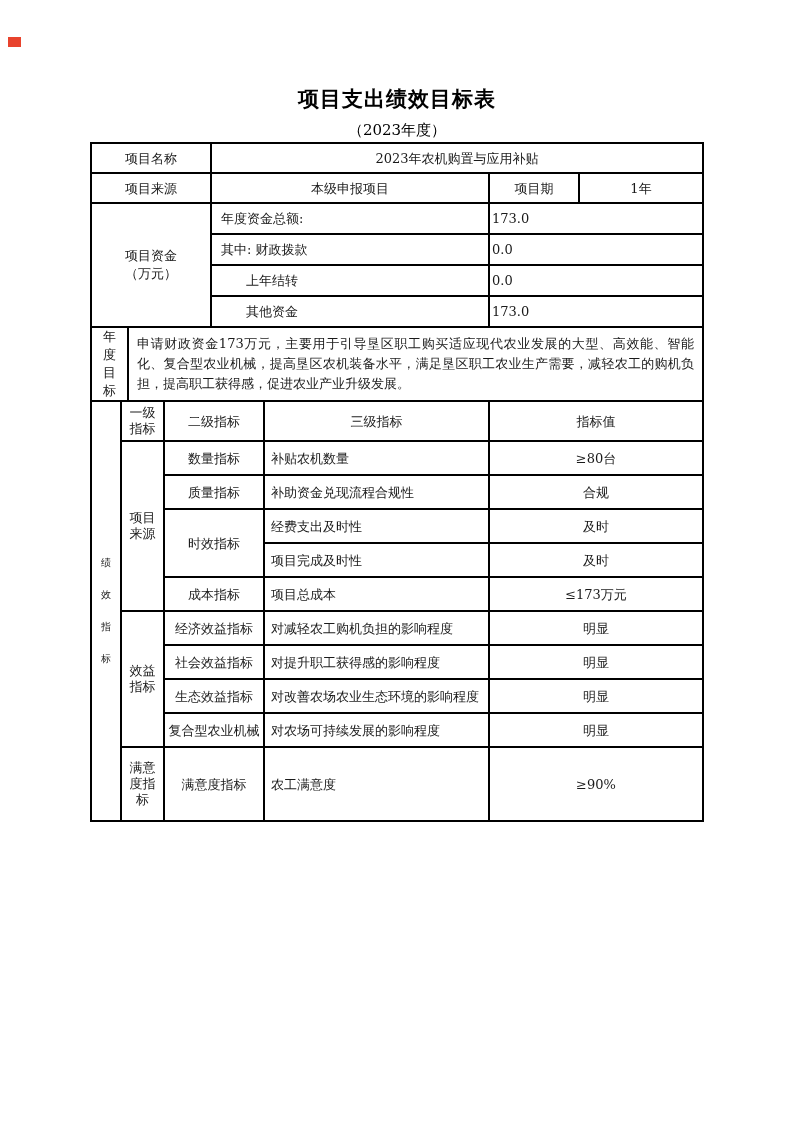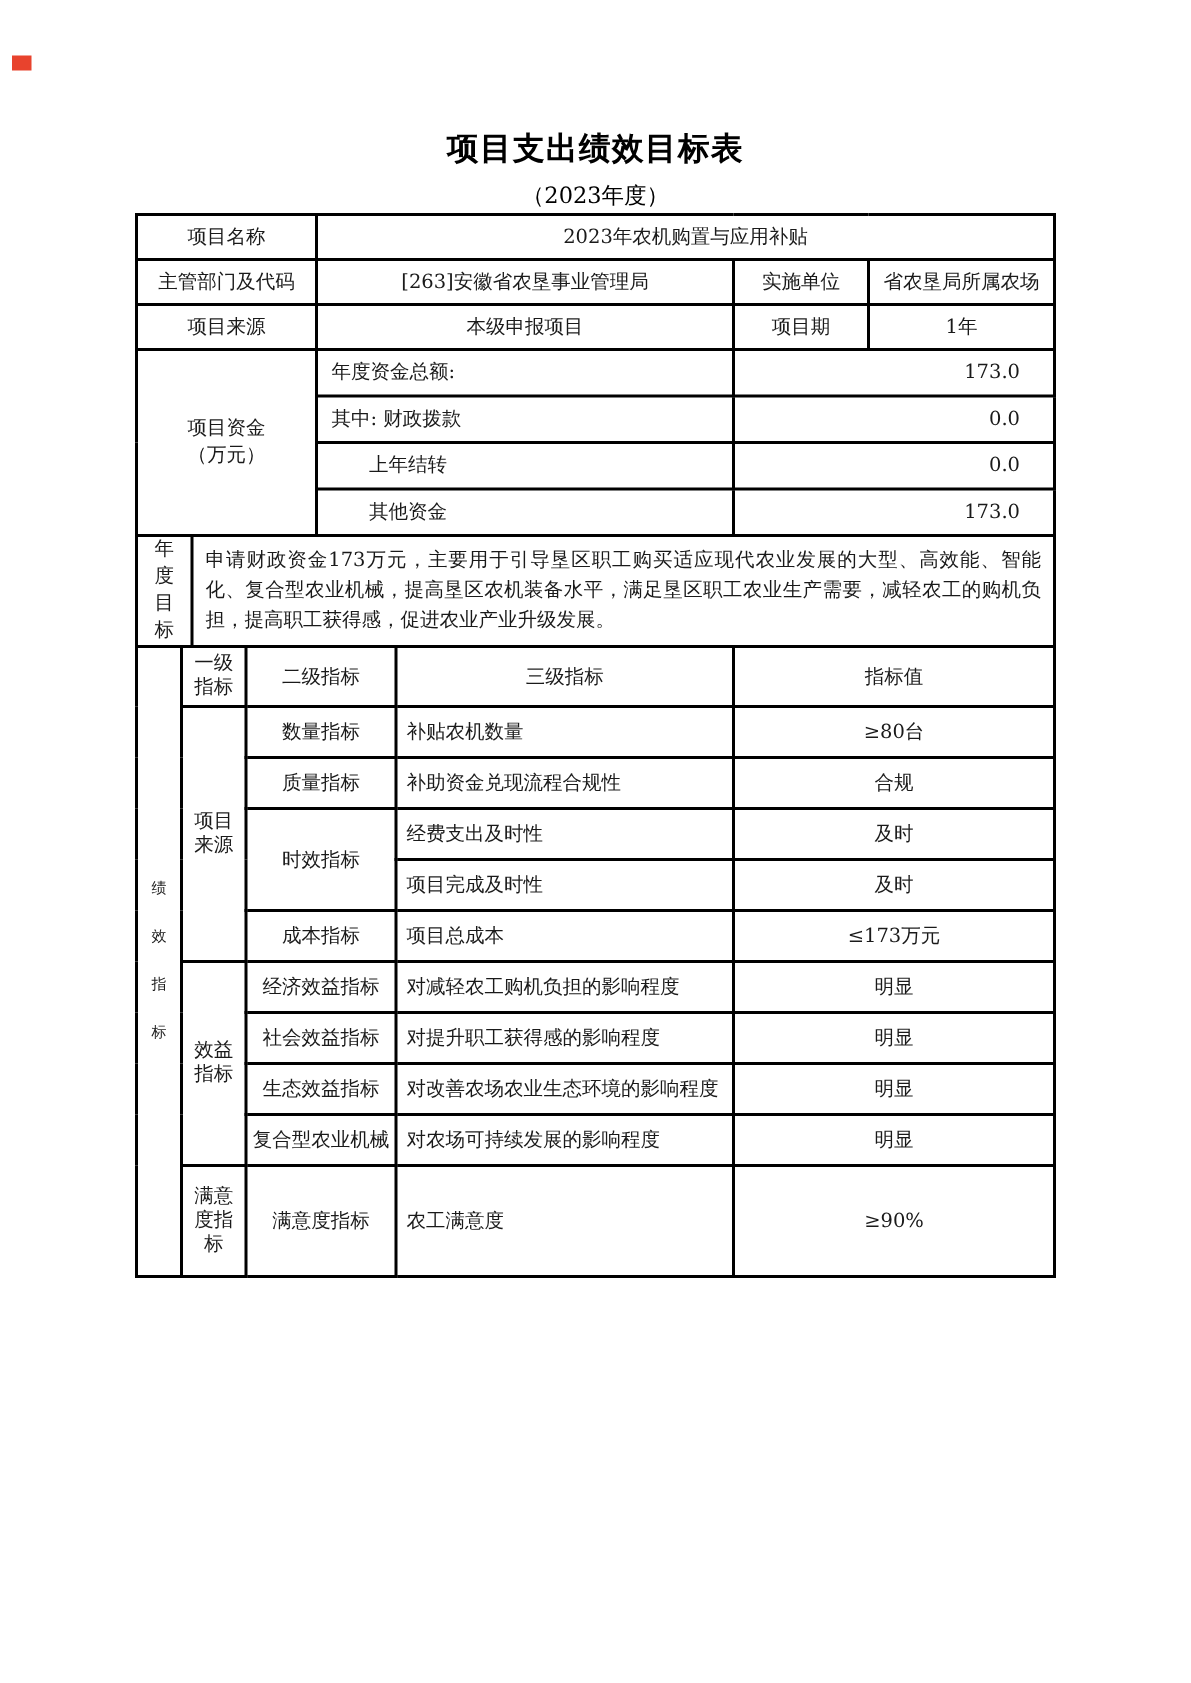--- a/index.html
+++ b/index.html
@@ -34,21 +34,21 @@
     overflow: hidden; padding: 0 2px;
     line-height: 17px;
   }
   
   .t-info tr { height: 30px; }
   
   .t-fund tr { height: 31px; }
   .t-fund .fund-label { white-space: pre-line; line-height: 18px; }
   .t-fund .sub-label { text-align: left; padding-left: 9px; }
   .t-fund .sub-label.indent { padding-left: 34px; }
-  .t-fund .num { text-align: right; padding-right: 22px; }
+  .t-fund .num { text-align: left; padding-right: 22px; }
   
   .t-goal tr { height: 60px; }
   .t-goal .goal-label { word-break: break-all; padding: 0 5px; line-height: 18px; }
   .t-goal .goal-text {
     text-align: justify; padding: 4px 8px; line-height: 20px;
   }
   
   .t-ind tr { height: 34px; }
   .t-ind tr.hdr { height: 40px; }
   .t-ind tr.last { height: 74px; }
@@ -75,26 +75,20 @@
         <col style="width:278px">
         <col style="width:90px">
         <col style="width:124px">
       </colgroup>
     <tbody>
         <tr>
       <td>项目名称</td>
       <td colspan="3">2023年农机购置与应用补贴</td>
     </tr>
     <tr>
-      <td>主管部门及代码</td>
-      <td>[263]安徽省农垦事业管理局</td>
-      <td>实施单位</td>
-      <td>省农垦局所属农场</td>
-    </tr>
-    <tr>
       <td>项目来源</td>
       <td>本级申报项目</td>
       <td>项目期</td>
       <td>1年</td>
     </tr>
   </tbody>
     </table>
 
   <table class="t-fund">
     <colgroup>

